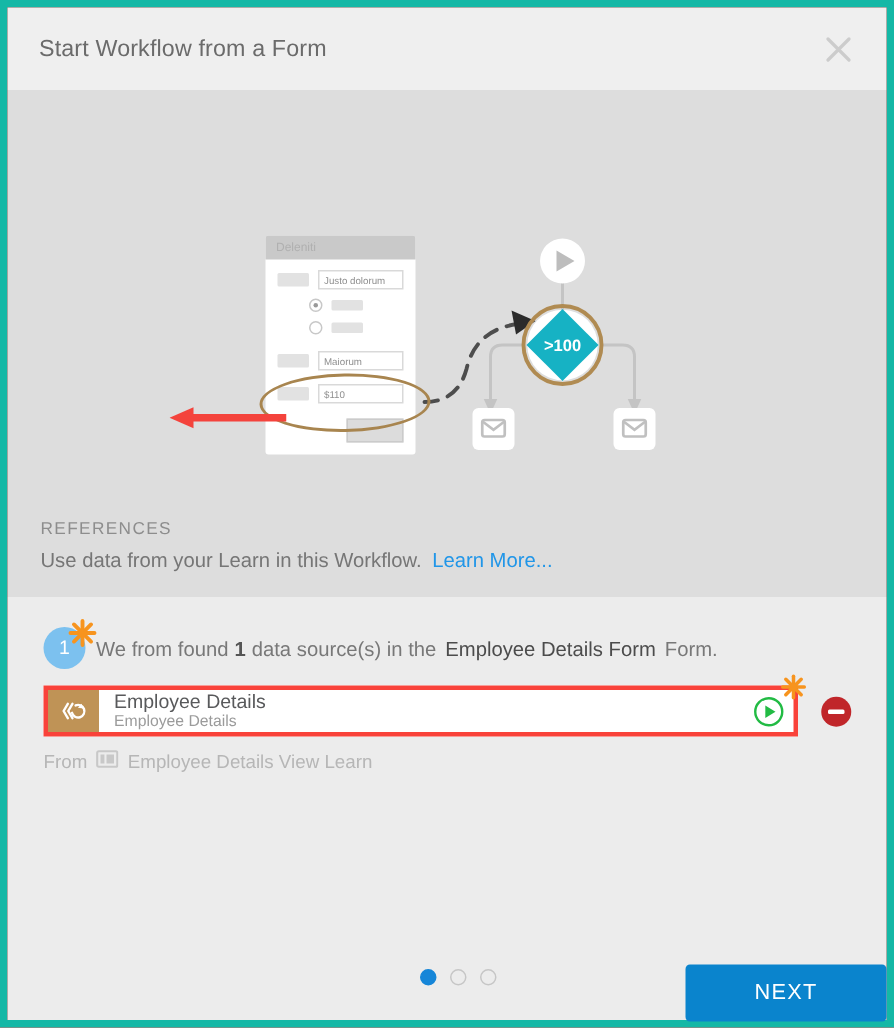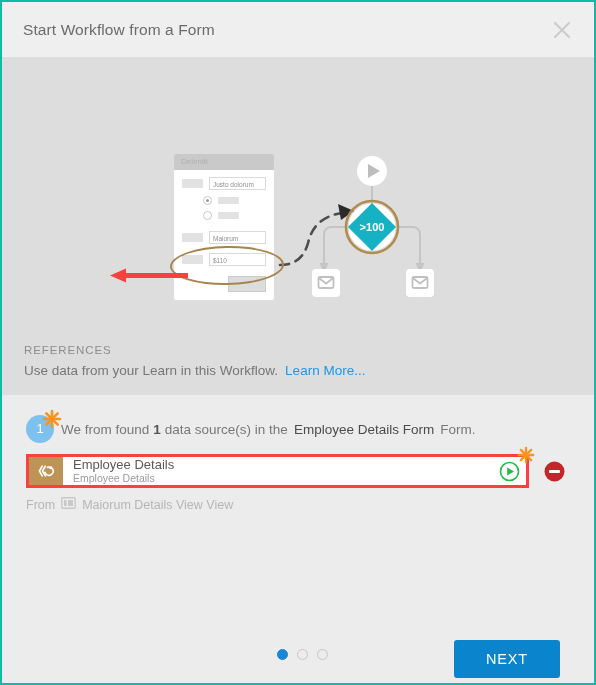--- a/index.html
+++ b/index.html
@@ -15,21 +15,21 @@
   }
 
   
   .dialog {
     position: absolute;
     left: 0; top: 0;
     width: 596px; height: 685px;
     background: #b91c1c;
     display: flex;
     flex-direction: column;
-    border: 2px solid #14b8a6;
+    border: 5px solid #14b8a6;
     box-sizing: border-box;
   }
 
   
   .header {
     height: 55px;
     flex: 0 0 55px;
     background: #efefef;
     display: flex;
     align-items: center;
@@ -219,21 +219,21 @@
     position: relative;
     display: flex;
     align-items: center;
   }
   .dots { position: absolute; left: 275px; top: 22px; display: flex; gap: 9px; }
   .dot { width: 11px; height: 11px; border-radius: 50%; background: transparent; border: 1px solid #c6c6c6; box-sizing: border-box; }
   .dot.active { background: #1686d8; border-color: #1686d8; }
   .next-btn {
     position: absolute;
     left: 452px; top: 638px;
-    width: 106px; height: 38px;
+    width: 134px; height: 38px;
     background: #0a84cd;
     color: #ffffff;
     border: none; border-radius: 3px;
     font-size: 14.5px;
     letter-spacing: .8px;
     font-family: "Liberation Sans", sans-serif;
     cursor: pointer;
     text-align: center;
   }
 </style>
@@ -385,21 +385,21 @@
 
     <div class="from-line">
       <span>From</span>
       <span class="from-ico">
         <svg width="15" height="12" viewBox="0 0 15 12">
           <rect x="0.8" y="0.8" width="13.4" height="10.4" rx="1" fill="none" stroke="#c8c8c8" stroke-width="1.4"></rect>
           <rect x="3" y="3" width="2.6" height="6" fill="#c8c8c8"></rect>
           <rect x="7" y="3" width="5" height="6" fill="#c8c8c8"></rect>
         </svg>
       </span>
-      <span>Maiorum Details View View</span>
+      <span>Employee Details View Learn</span>
     </div>
 
   </div>
 
   <div class="footer">
     <div class="dots">
       <div class="dot active"></div>
       <div class="dot"></div>
       <div class="dot"></div>
     </div>

